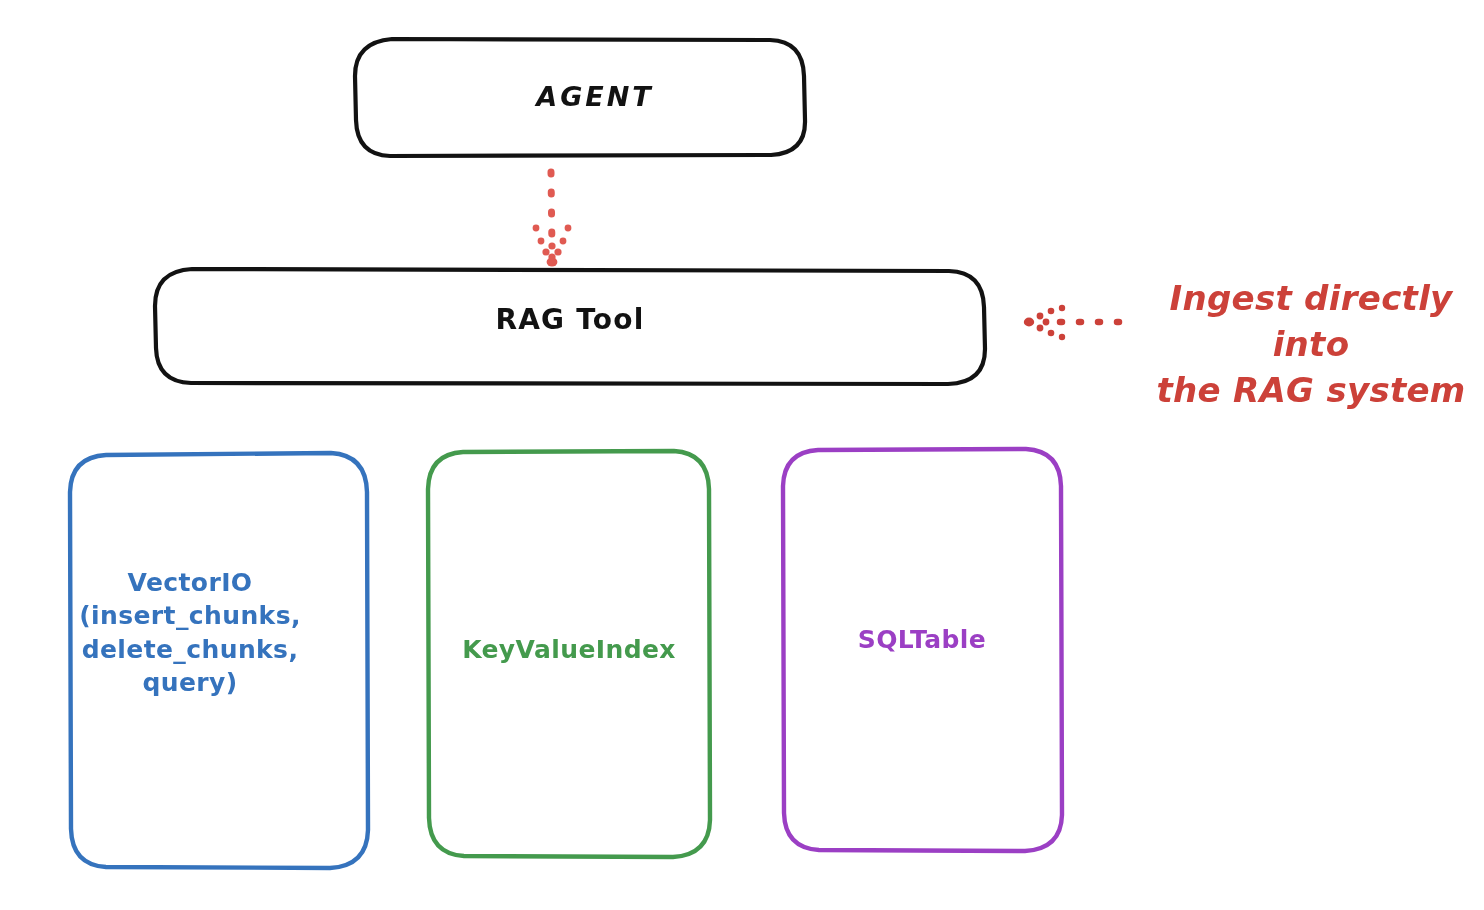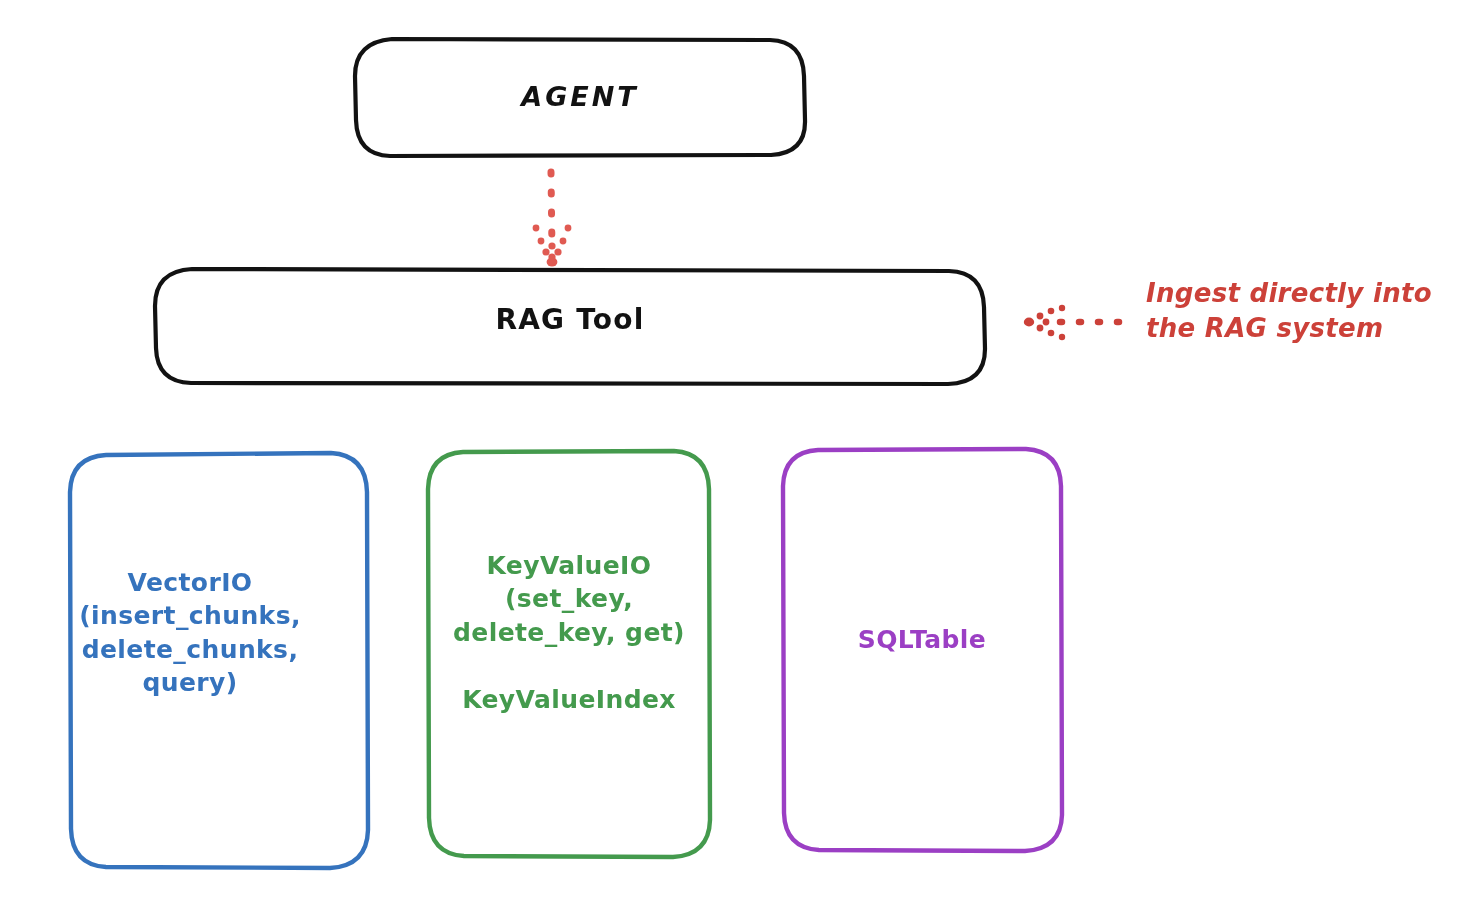--- a/index.html
+++ b/index.html
@@ -31,21 +31,21 @@
     text-align: center;
   }
   .node-label {
     white-space: pre-line;
     line-height: 1.30;
     letter-spacing: 0.6px;
   }
 
   
   #agent-box {
-    left: 355px;
+    left: 370px;
     top: 38px;
     width: 450px;
     height: 118px;
   }
   #agent-box .node-label {
     font-family: "DejaVu Sans", sans-serif;
     font-style: italic;
     font-weight: 700;
     font-size: 27px;
     letter-spacing: 3px;
@@ -112,23 +112,23 @@
   #vector-io-box .provider-stack { transform: translateY(-28px); }
   #key-value-io-box .provider-stack { transform: translateY(-22px); }
   #relational-io-box .provider-stack { transform: translateY(-28px); }
 
   
   #ingest-annotation {
     position: absolute;
     left: 1146px;
     top: 276px;
     width: 330px;
-    text-align: left;
-    font-family: "DejaVu Sans", sans-serif;
-    font-size: 26px;
+    text-align: center;
+    font-family: "DejaVu Sans", sans-serif;
+    font-size: 34px;
     font-weight: 600;
     font-style: italic;
     line-height: 1.35;
     white-space: pre-line;
     letter-spacing: 0.3px;
     color: #cc4139;
   }
 </style>
 </head>
 <body>
@@ -183,23 +183,20 @@
   <div class="provider-stack">
     <div class="provider-label">VectorIO
 (insert_chunks,
 delete_chunks,
 query)</div>
   </div>
 </div>
 
 <div class="node" id="key-value-io-box">
   <div class="provider-stack">
-    <div class="provider-label">KeyValueIO
-(set_key,
-delete_key, get)</div>
     <div class="provider-index">KeyValueIndex</div>
   </div>
 </div>
 
 <div class="node" id="relational-io-box">
   <div class="provider-stack">
     <div class="provider-index">SQLTable</div>
   </div>
 </div>
 

